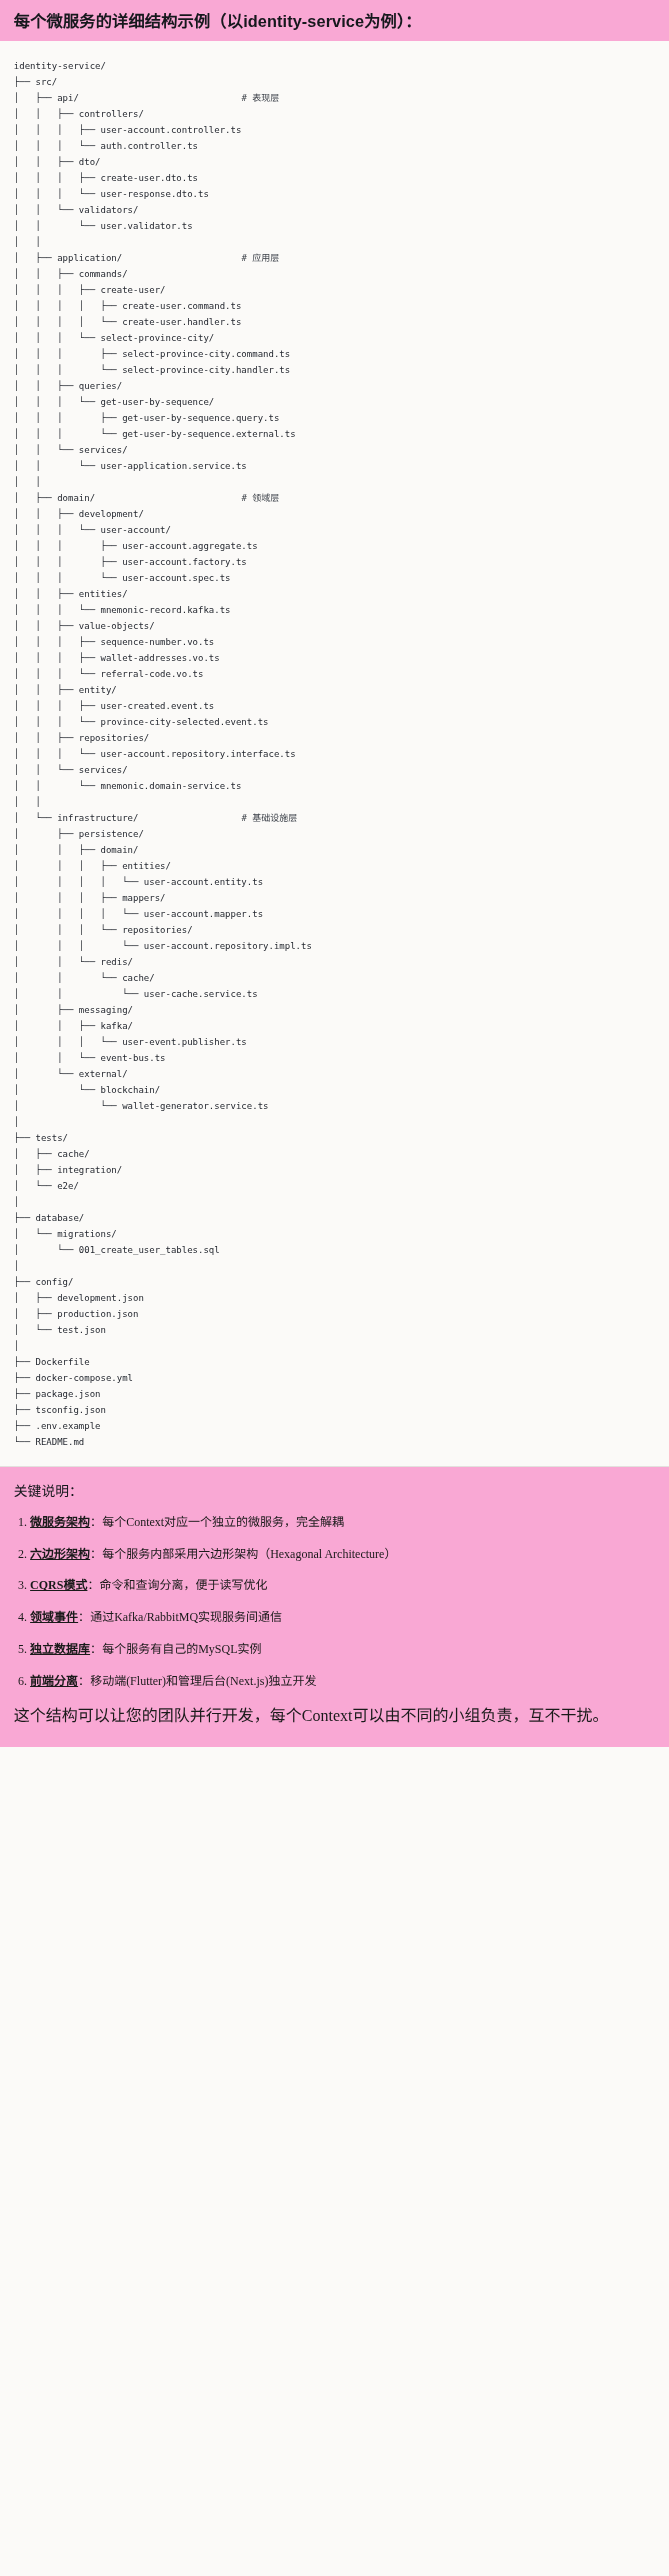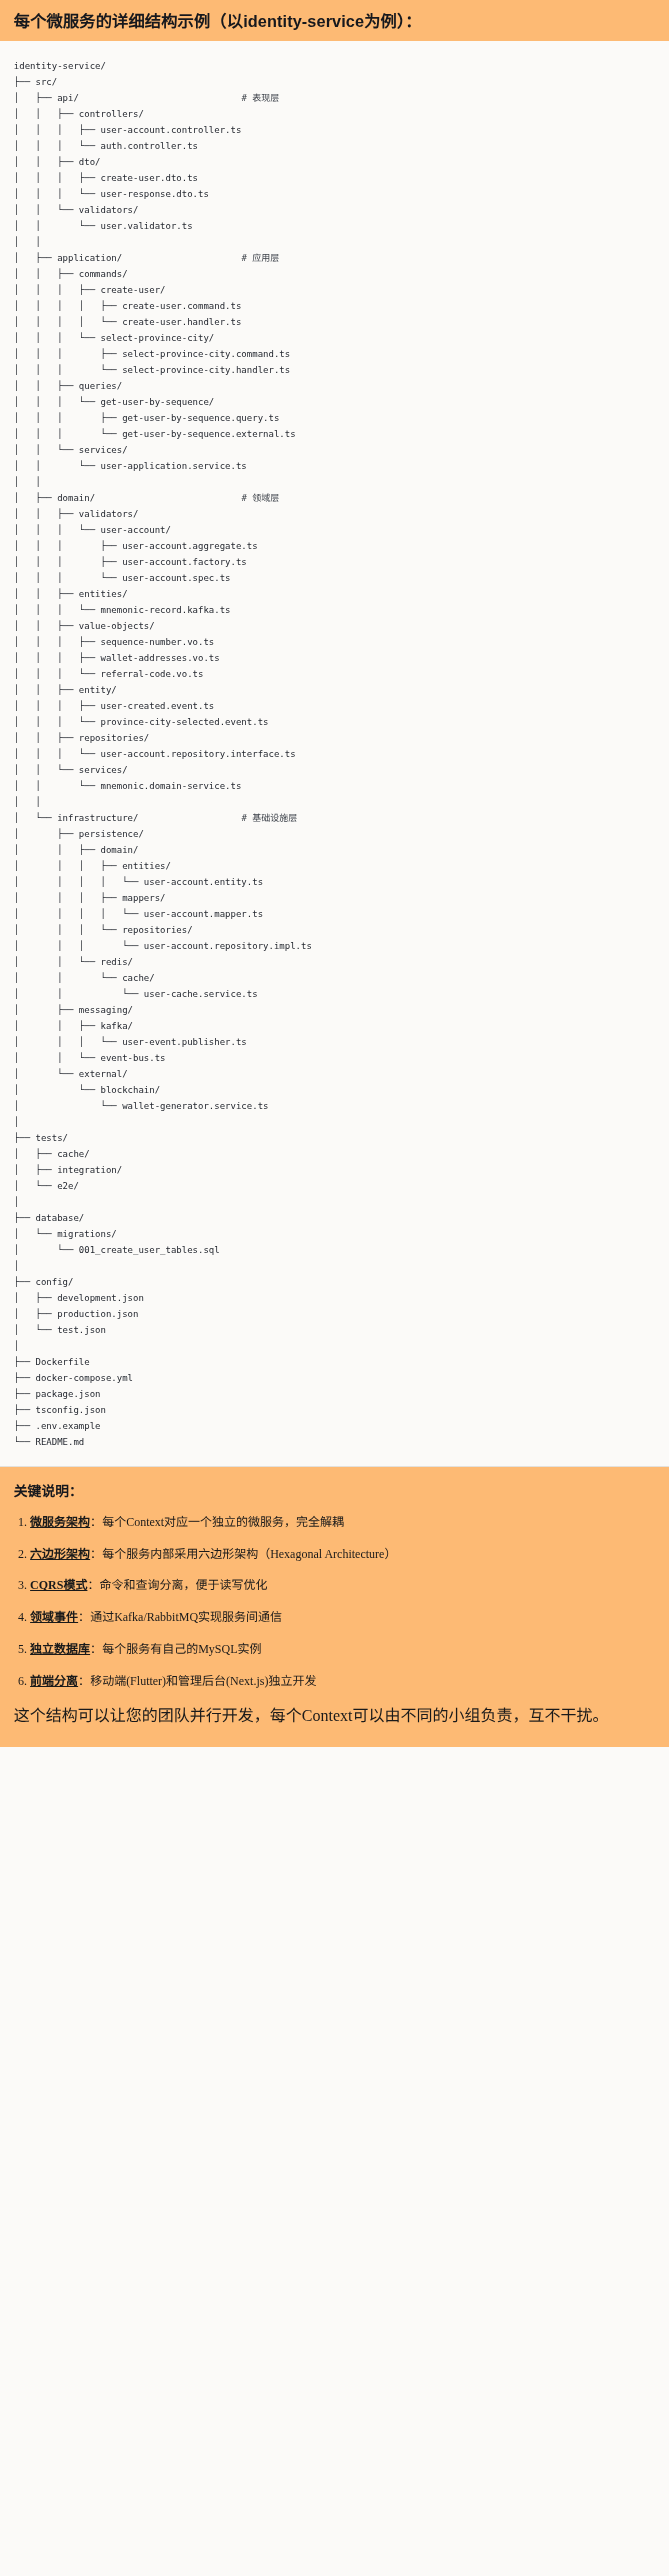--- a/index.html
+++ b/index.html
@@ -10,21 +10,21 @@
   body {
     width: 669px;
     font-family: "Liberation Serif", "DejaVu Serif", serif;
     color: #1a1a1a;
     -webkit-font-smoothing: antialiased;
   }
 
   .page {
     width: 669px;
     box-sizing: border-box;
-    background: #fdba74;
+    background: #f9a8d4;
   }
 
   
   .doc-heading {
     font-family: "Liberation Sans", "DejaVu Sans", sans-serif;
     font-weight: bold;
     font-size: 16.3px;
     line-height: 1.35;
     letter-spacing: 0.1px;
     padding: 10px 13.8px 8.8px 13.8px;
@@ -55,21 +55,21 @@
   .tree .cmt {
     color: #3a3f47;
   }
 
   
   .notes {
     padding: 13.8px 13.8px 19px 13.8px;
   }
   .notes-title {
     font-family: "Liberation Sans", "DejaVu Sans", sans-serif;
-    font-weight: bold;
+    font-weight: normal;
     font-size: 13.8px;
     margin: 0 0 12.5px 0;
     color: #16181d;
   }
   ol.note-list {
     margin: 0;
     padding: 0 0 0 16.3px;
     list-style: decimal;
   }
   ol.note-list > li {
@@ -125,21 +125,21 @@
 <span><span>│   │   │       ├── select-province-city.command.ts</span></span>
 <span><span>│   │   │       └── select-province-city.handler.ts</span></span>
 <span><span>│   │   ├── queries/</span></span>
 <span><span>│   │   │   └── get-user-by-sequence/</span></span>
 <span><span>│   │   │       ├── get-user-by-sequence.query.ts</span></span>
 <span><span>│   │   │       └── get-user-by-sequence.external.ts</span></span>
 <span><span>│   │   └── services/</span></span>
 <span><span>│   │       └── user-application.service.ts</span></span>
 <span><span>│   │</span></span>
 <span><span>│   ├── domain/</span><span>                           </span><span class="cmt"># 领域层</span></span>
-<span><span>│   │   ├── validators/</span></span>
+<span><span>│   │   ├── development/</span></span>
 <span><span>│   │   │   └── user-account/</span></span>
 <span><span>│   │   │       ├── user-account.aggregate.ts</span></span>
 <span><span>│   │   │       ├── user-account.factory.ts</span></span>
 <span><span>│   │   │       └── user-account.spec.ts</span></span>
 <span><span>│   │   ├── entities/</span></span>
 <span><span>│   │   │   └── mnemonic-record.kafka.ts</span></span>
 <span><span>│   │   ├── value-objects/</span></span>
 <span><span>│   │   │   ├── sequence-number.vo.ts</span></span>
 <span><span>│   │   │   ├── wallet-addresses.vo.ts</span></span>
 <span><span>│   │   │   └── referral-code.vo.ts</span></span>

